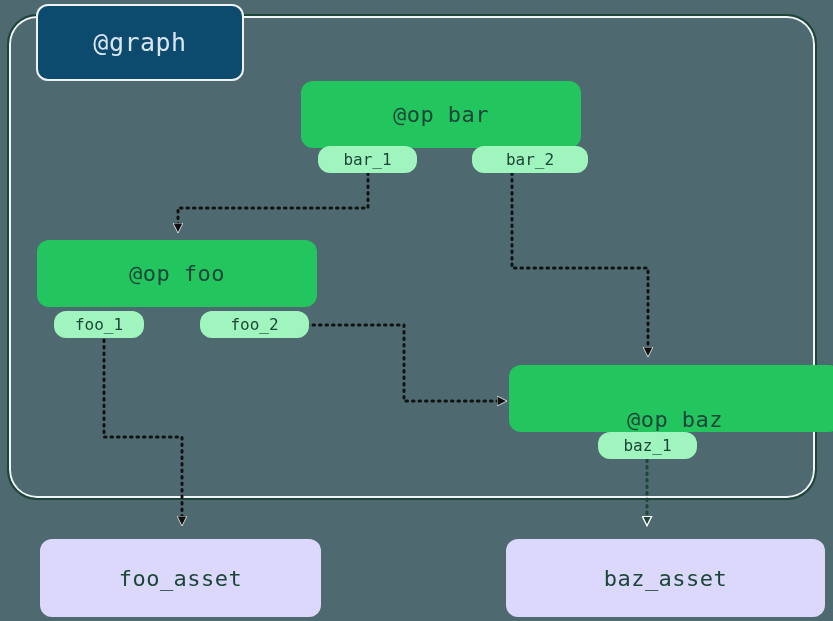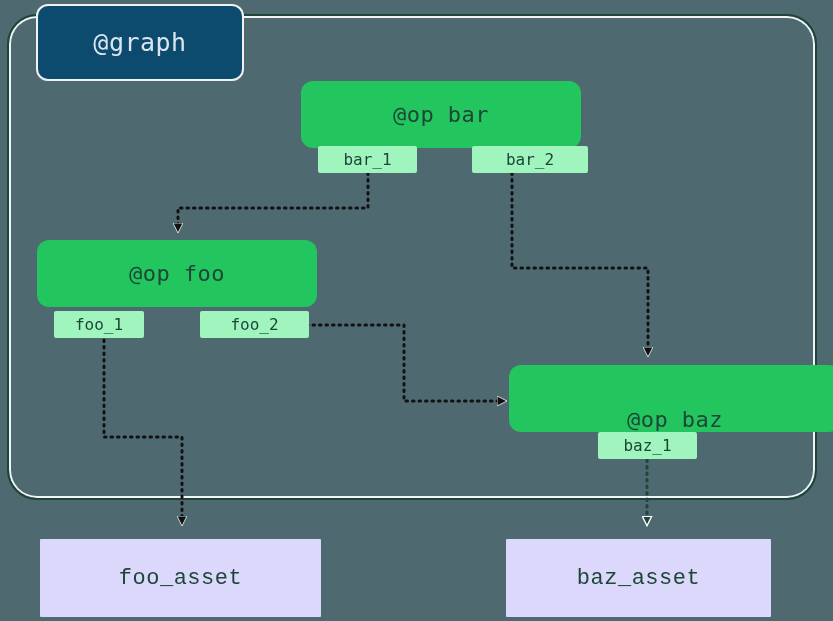--- a/index.html
+++ b/index.html
@@ -64,30 +64,29 @@
   }
   .op-box {
     background: #22c55e;
     border-radius: 12px;
     color: #1d4638;
     font-size: 22px;
     letter-spacing: 0.5px;
   }
   .asset-box {
     background: #dcd8fb;
-    border-radius: 1px;
+    border-radius: 12px;
     color: #1d4638;
     font-size: 22px;
     letter-spacing: 0.5px;
-    font-family: Liberation Mono, monospace;
   }
   .port {
     position: absolute;
     background: #9ff5bd;
-    border-radius: 2px;
+    border-radius: 12px;
     color: #1d4638;
     font-size: 16px;
     height: 27px;
     display: flex;
     align-items: center;
     justify-content: center;
     box-sizing: border-box;
   }
 </style>
 </head>
@@ -143,17 +142,17 @@
   <div class="node op-box" style="left:509px; top:365px; width:332px; height:67px;align-items:flex-end;">
     <span>@op baz</span>
   </div>
   <div class="port" style="left:598px; top:432px; width:99px;">
     <span>baz_1</span>
   </div>
 
   <div class="node asset-box" style="left:40px; top:539px; width:281px; height:78px;">
     <span>foo_asset</span>
   </div>
-  <div class="node asset-box" style="left:506px; top:539px; width:265px; height:78px;">
+  <div class="node asset-box" style="left:506px; top:539px; width:319px; height:78px;">
     <span>baz_asset</span>
   </div>
 
 </div>
 
 </body></html>

